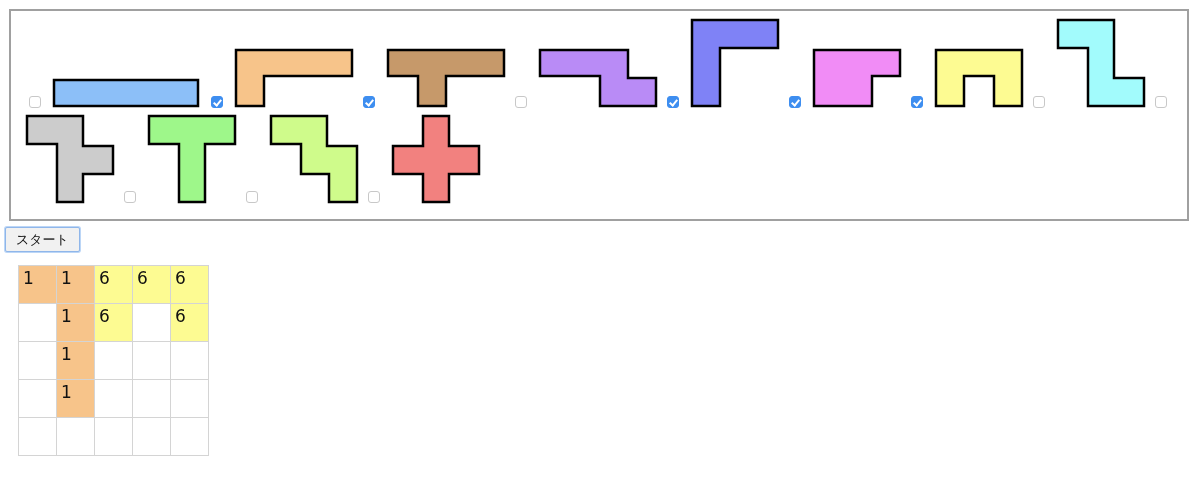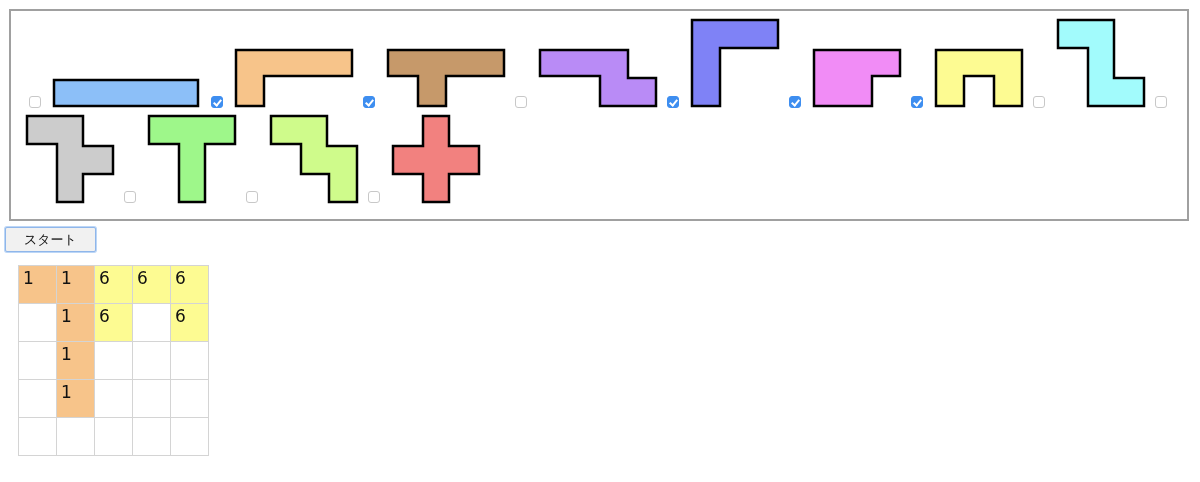--- a/index.html
+++ b/index.html
@@ -4,21 +4,21 @@
 <style>
   html, body { margin: 0; padding: 0; background: #ffffff; }
   body { width: 1200px; height: 482px; position: relative; overflow: hidden; font-family: "DejaVu Sans", sans-serif; }
   #pieces-panel { position: absolute; left: 9px; top: 9px; width: 1180px; height: 212px; border: 2px solid #a0a0a0; box-sizing: border-box; background: #fff; }
   .piece { position: absolute; }
   .piece svg { display: block; overflow: visible; }
   .cb { position: absolute; width: 12px; height: 12px; border-radius: 3px; box-sizing: border-box; cursor: pointer; }
   .cb.off { border: 1px solid #c8c8c8; background: #fff; }
   .cb.on { background: #3e8ef0; border: 1px solid #3e8ef0; }
   .cb.on::after { content: ""; position: absolute; left: 3px; top: 1px; width: 3px; height: 6px; border-right: 2px solid #fff; border-bottom: 2px solid #fff; transform: rotate(40deg); }
-  #start-button { position: absolute; left: 5px; top: 227px; height: 25px; padding: 0 18px; font-size: 13px; font-family: "DejaVu Sans", sans-serif; background: #f1f1f1; border: 1px solid #8fb6ea; box-shadow: 0 0 0 1px #bcd6f6; border-radius: 2px; color: #111; cursor: pointer; }
+  #start-button { position: absolute; left: 5px; top: 227px; height: 25px; padding: 0 10px; font-size: 13px; font-family: "DejaVu Sans", sans-serif; background: #f1f1f1; border: 1px solid #8fb6ea; box-shadow: 0 0 0 1px #bcd6f6; border-radius: 2px; color: #111; cursor: pointer; }
   #board { position: absolute; left: 18px; top: 265px; border-collapse: collapse; }
   #board td { width: 38px; height: 38px; border: 1px solid #d4d4d4; padding: 0 0 0 4px; vertical-align: top; font-size: 17px; line-height: 24px; color: #111; box-sizing: border-box; }
 </style>
 </head>
 <body>
 
 <div id="pieces-panel">
 
   <div class="cb off" style="left:18px; top:85px;"></div>
   <div class="piece" style="left:42px; top:68px;">

